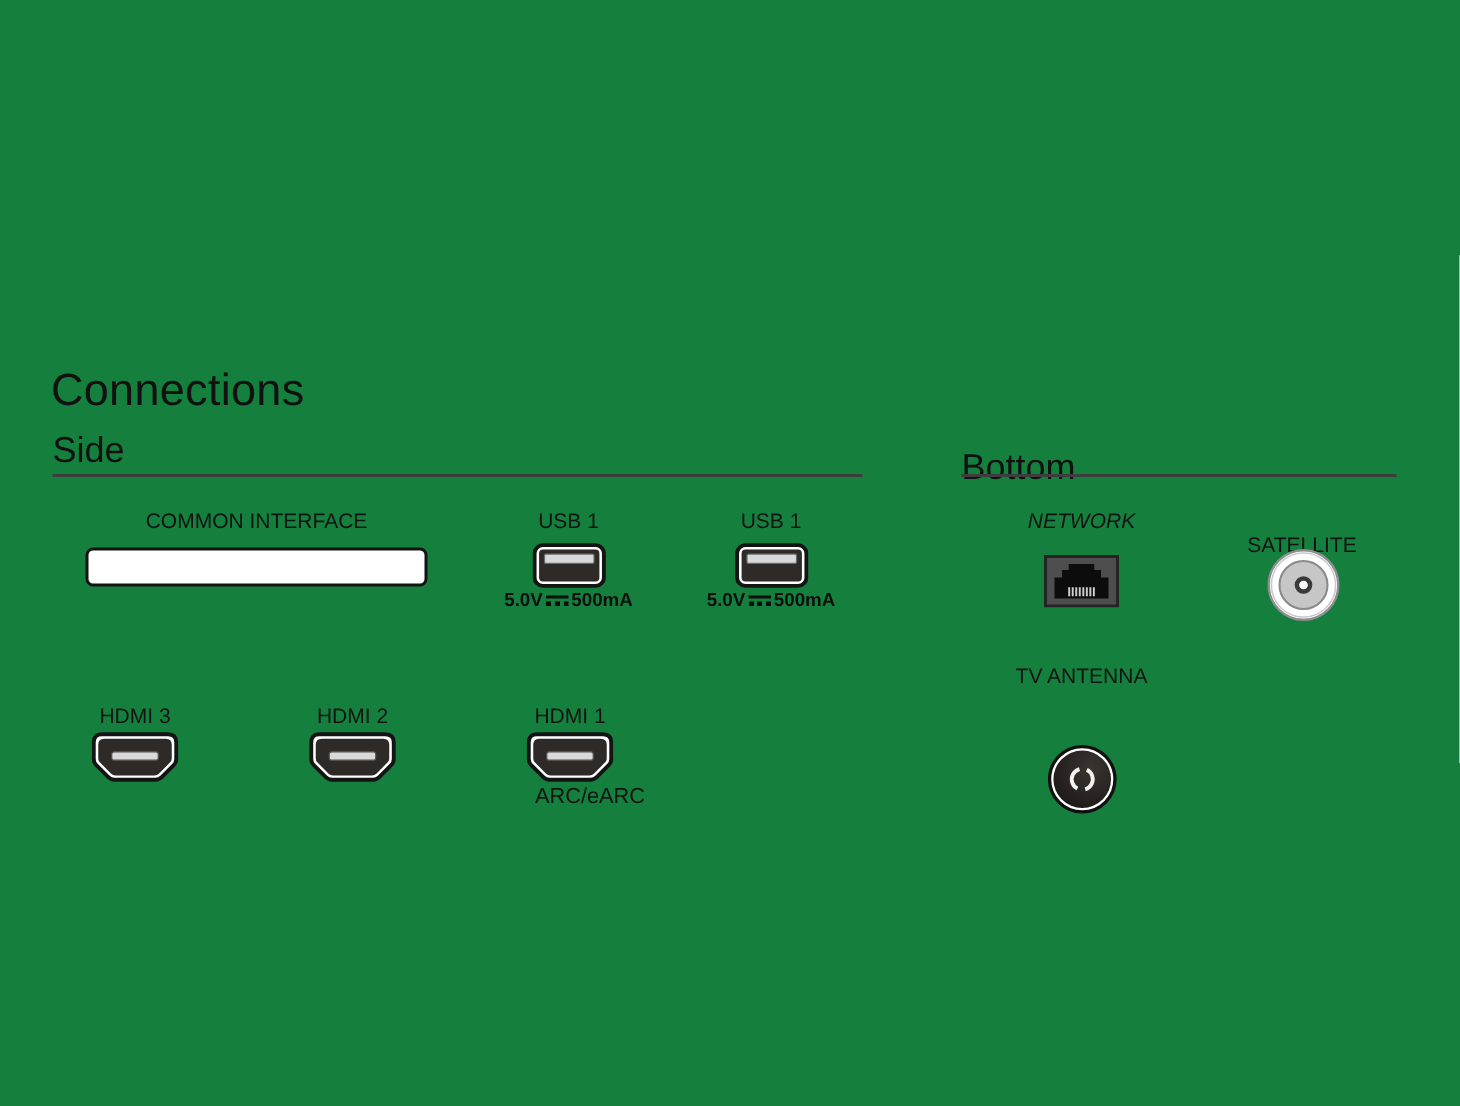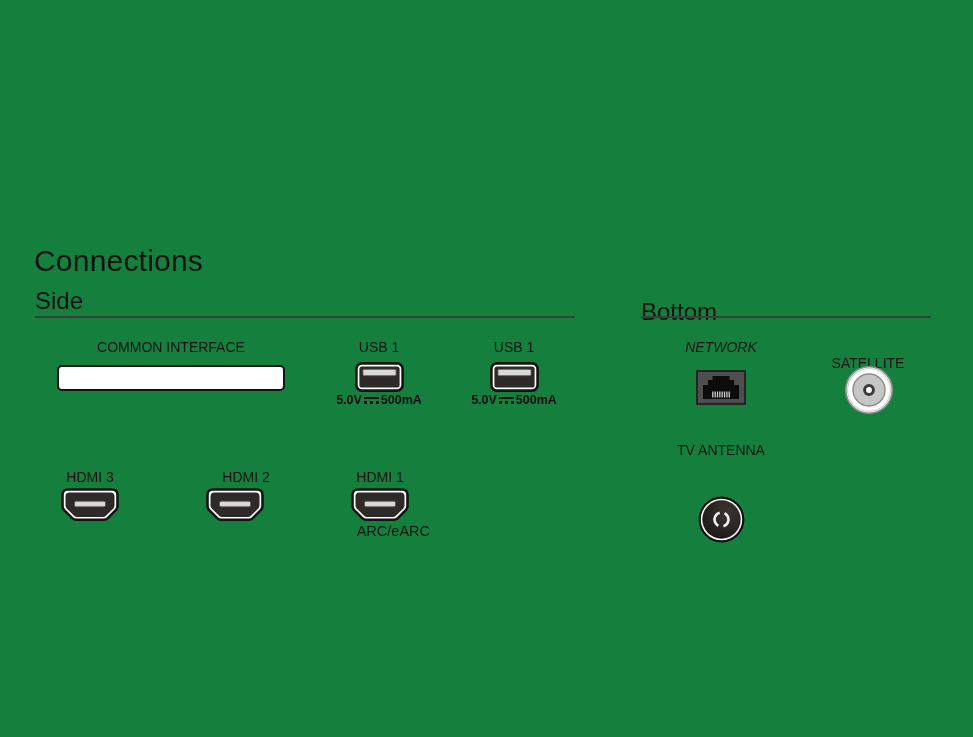--- a/index.html
+++ b/index.html
@@ -114,21 +114,21 @@
 
   <div class="abs port-label" style="left:40px;top:469px;width:100px;">HDMI 3</div>
   <div class="abs" style="left:61px;top:488px;">
     <svg width="58" height="35" viewBox="0 0 58 35">
       <path d="M7 1.5 H51 Q56.5 1.5 56.5 7 V18 Q56.5 20.4 54.8 22.1 L46.8 30.1 Q45.1 31.8 42.7 31.8 H15.3 Q12.9 31.8 11.2 30.1 L3.2 22.1 Q1.5 20.4 1.5 18 V7 Q1.5 1.5 7 1.5 Z" fill="#ffffff" stroke="#141414" stroke-width="2.6"></path>
       <path d="M8.5 4.5 H49.5 Q53.5 4.5 53.5 8.5 V17.6 Q53.5 19.2 52.3 20.4 L44.9 27.8 Q43.7 29 42 29 H16 Q14.3 29 13.1 27.8 L5.7 20.4 Q4.5 19.2 4.5 17.6 V8.5 Q4.5 4.5 8.5 4.5 Z" fill="#2e2a28"></path>
       <rect x="13.5" y="13.2" width="31" height="5.6" rx="1.5" fill="#d9d9d9" stroke="#55504d" stroke-width="0.8"></rect>
     </svg>
   </div>
 
-  <div class="abs port-label" style="left:196px;top:469px;width:100px;">HDMI 2</div>
+  <div class="abs port-label" style="left:185px;top:469px;width:100px;">HDMI 2</div>
   <div class="abs" style="left:206px;top:488px;">
     <svg width="58" height="35" viewBox="0 0 58 35">
       <path d="M7 1.5 H51 Q56.5 1.5 56.5 7 V18 Q56.5 20.4 54.8 22.1 L46.8 30.1 Q45.1 31.8 42.7 31.8 H15.3 Q12.9 31.8 11.2 30.1 L3.2 22.1 Q1.5 20.4 1.5 18 V7 Q1.5 1.5 7 1.5 Z" fill="#ffffff" stroke="#141414" stroke-width="2.6"></path>
       <path d="M8.5 4.5 H49.5 Q53.5 4.5 53.5 8.5 V17.6 Q53.5 19.2 52.3 20.4 L44.9 27.8 Q43.7 29 42 29 H16 Q14.3 29 13.1 27.8 L5.7 20.4 Q4.5 19.2 4.5 17.6 V8.5 Q4.5 4.5 8.5 4.5 Z" fill="#2e2a28"></path>
       <rect x="13.5" y="13.2" width="31" height="5.6" rx="1.5" fill="#d9d9d9" stroke="#55504d" stroke-width="0.8"></rect>
     </svg>
   </div>
 
   <div class="abs port-label" style="left:330px;top:469px;width:100px;">HDMI 1</div>
   <div class="abs" style="left:351px;top:488px;">

